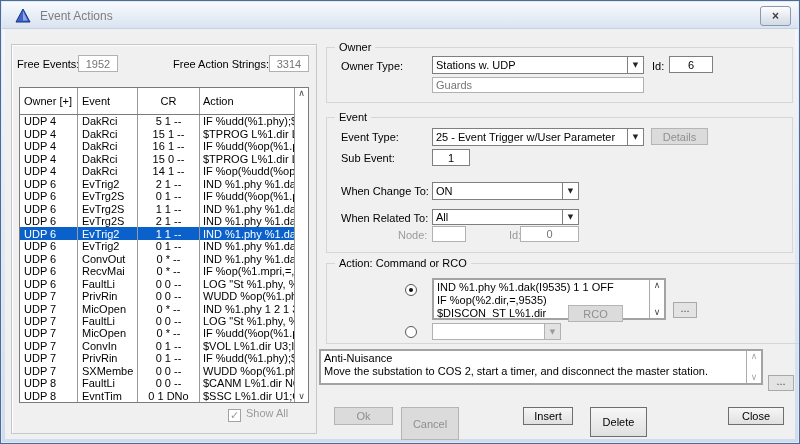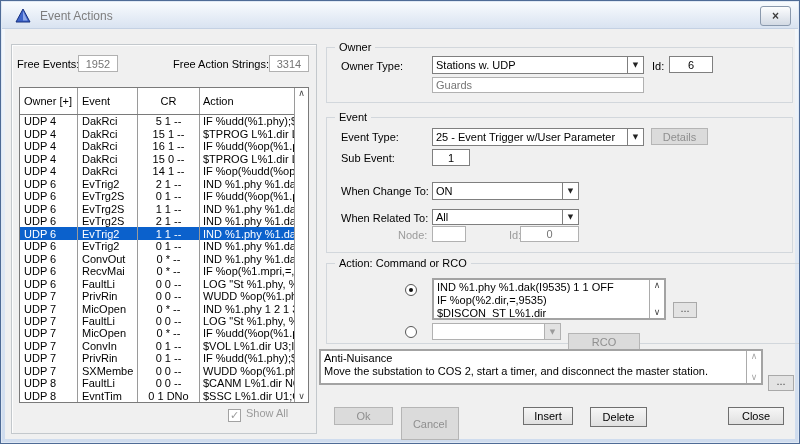--- a/index.html
+++ b/index.html
@@ -295,30 +295,30 @@
       <span class="sarrow">∧</span>
       <span class="sarrow">∨</span>
     </div>
   </div>
   <div class="btn dots" style="left:672px;top:301px;width:24px;height:16px;">...</div>
   <div class="radio" style="left:404px;top:325px;"></div>
   <div class="combo dis" style="left:431px;top:322px;width:129px;height:17px;">
     <span class="val"></span>
     <span class="arrow">▼</span>
   </div>
-  <div class="btn dis" style="left:567px;top:332px;width:72px;height:17px;">RCO</div>
+  <div class="btn dis" style="left:567px;top:304px;width:55px;height:17px;">RCO</div>
 
   <div class="textbox" style="left:318px;top:348px;width:444px;height:36px;">
     <div class="txt">Anti-Nuisance
 Move the substation to COS 2, start a timer, and disconnect the master station.</div>
     <div class="sb">
       <span class="sarrow dim">∧</span>
       <span class="sarrow dim">∨</span>
     </div>
   </div>
   <div class="btn dots" style="left:767px;top:374px;width:26px;height:16px;">...</div>
 
   <div class="btn dis" style="left:333px;top:406px;width:59px;height:18px;">Ok</div>
   <div class="btn dis" style="left:400px;top:406px;width:58px;height:33px;">Cancel</div>
   <div class="btn" style="left:522px;top:406px;width:50px;height:18px;">Insert</div>
-  <div class="btn" style="left:589px;top:406px;width:57px;height:20px;">Delete</div>
+  <div class="btn" style="left:589px;top:406px;width:57px;height:30px;">Delete</div>
   <div class="btn" style="left:727px;top:406px;width:56px;height:18px;">Close</div>
 </div>
 
 </body></html>

